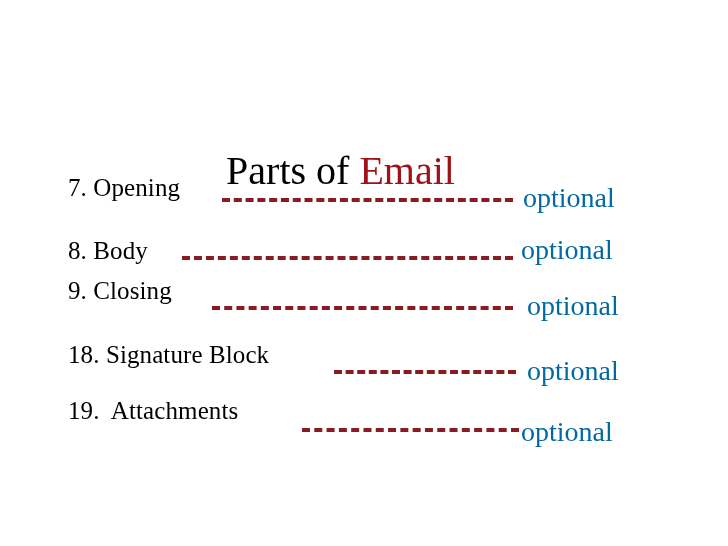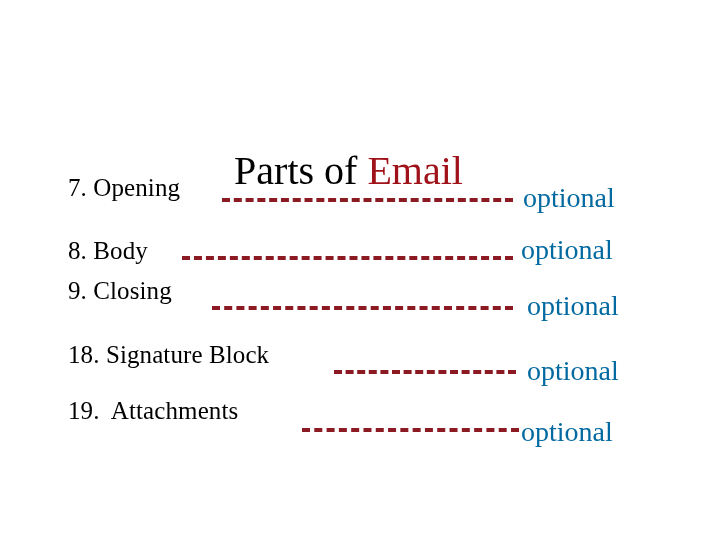--- a/index.html
+++ b/index.html
@@ -13,21 +13,21 @@
     height: 546px;
     background: #ffffff;
     overflow: hidden;
     font-family: "Liberation Serif", "DejaVu Serif", serif;
     -webkit-font-smoothing: antialiased;
   }
 
   
   #title {
     position: absolute;
-    left: 8px;
+    left: 0;
     top: 99px;
     width: 641px;
     text-align: center;
     font-size: 40px;
     line-height: 48px;
     color: #000000;
     white-space: pre;
   }
   #title .title-black { color: #000000; }
   #title .title-red   { color: #A01219; }

